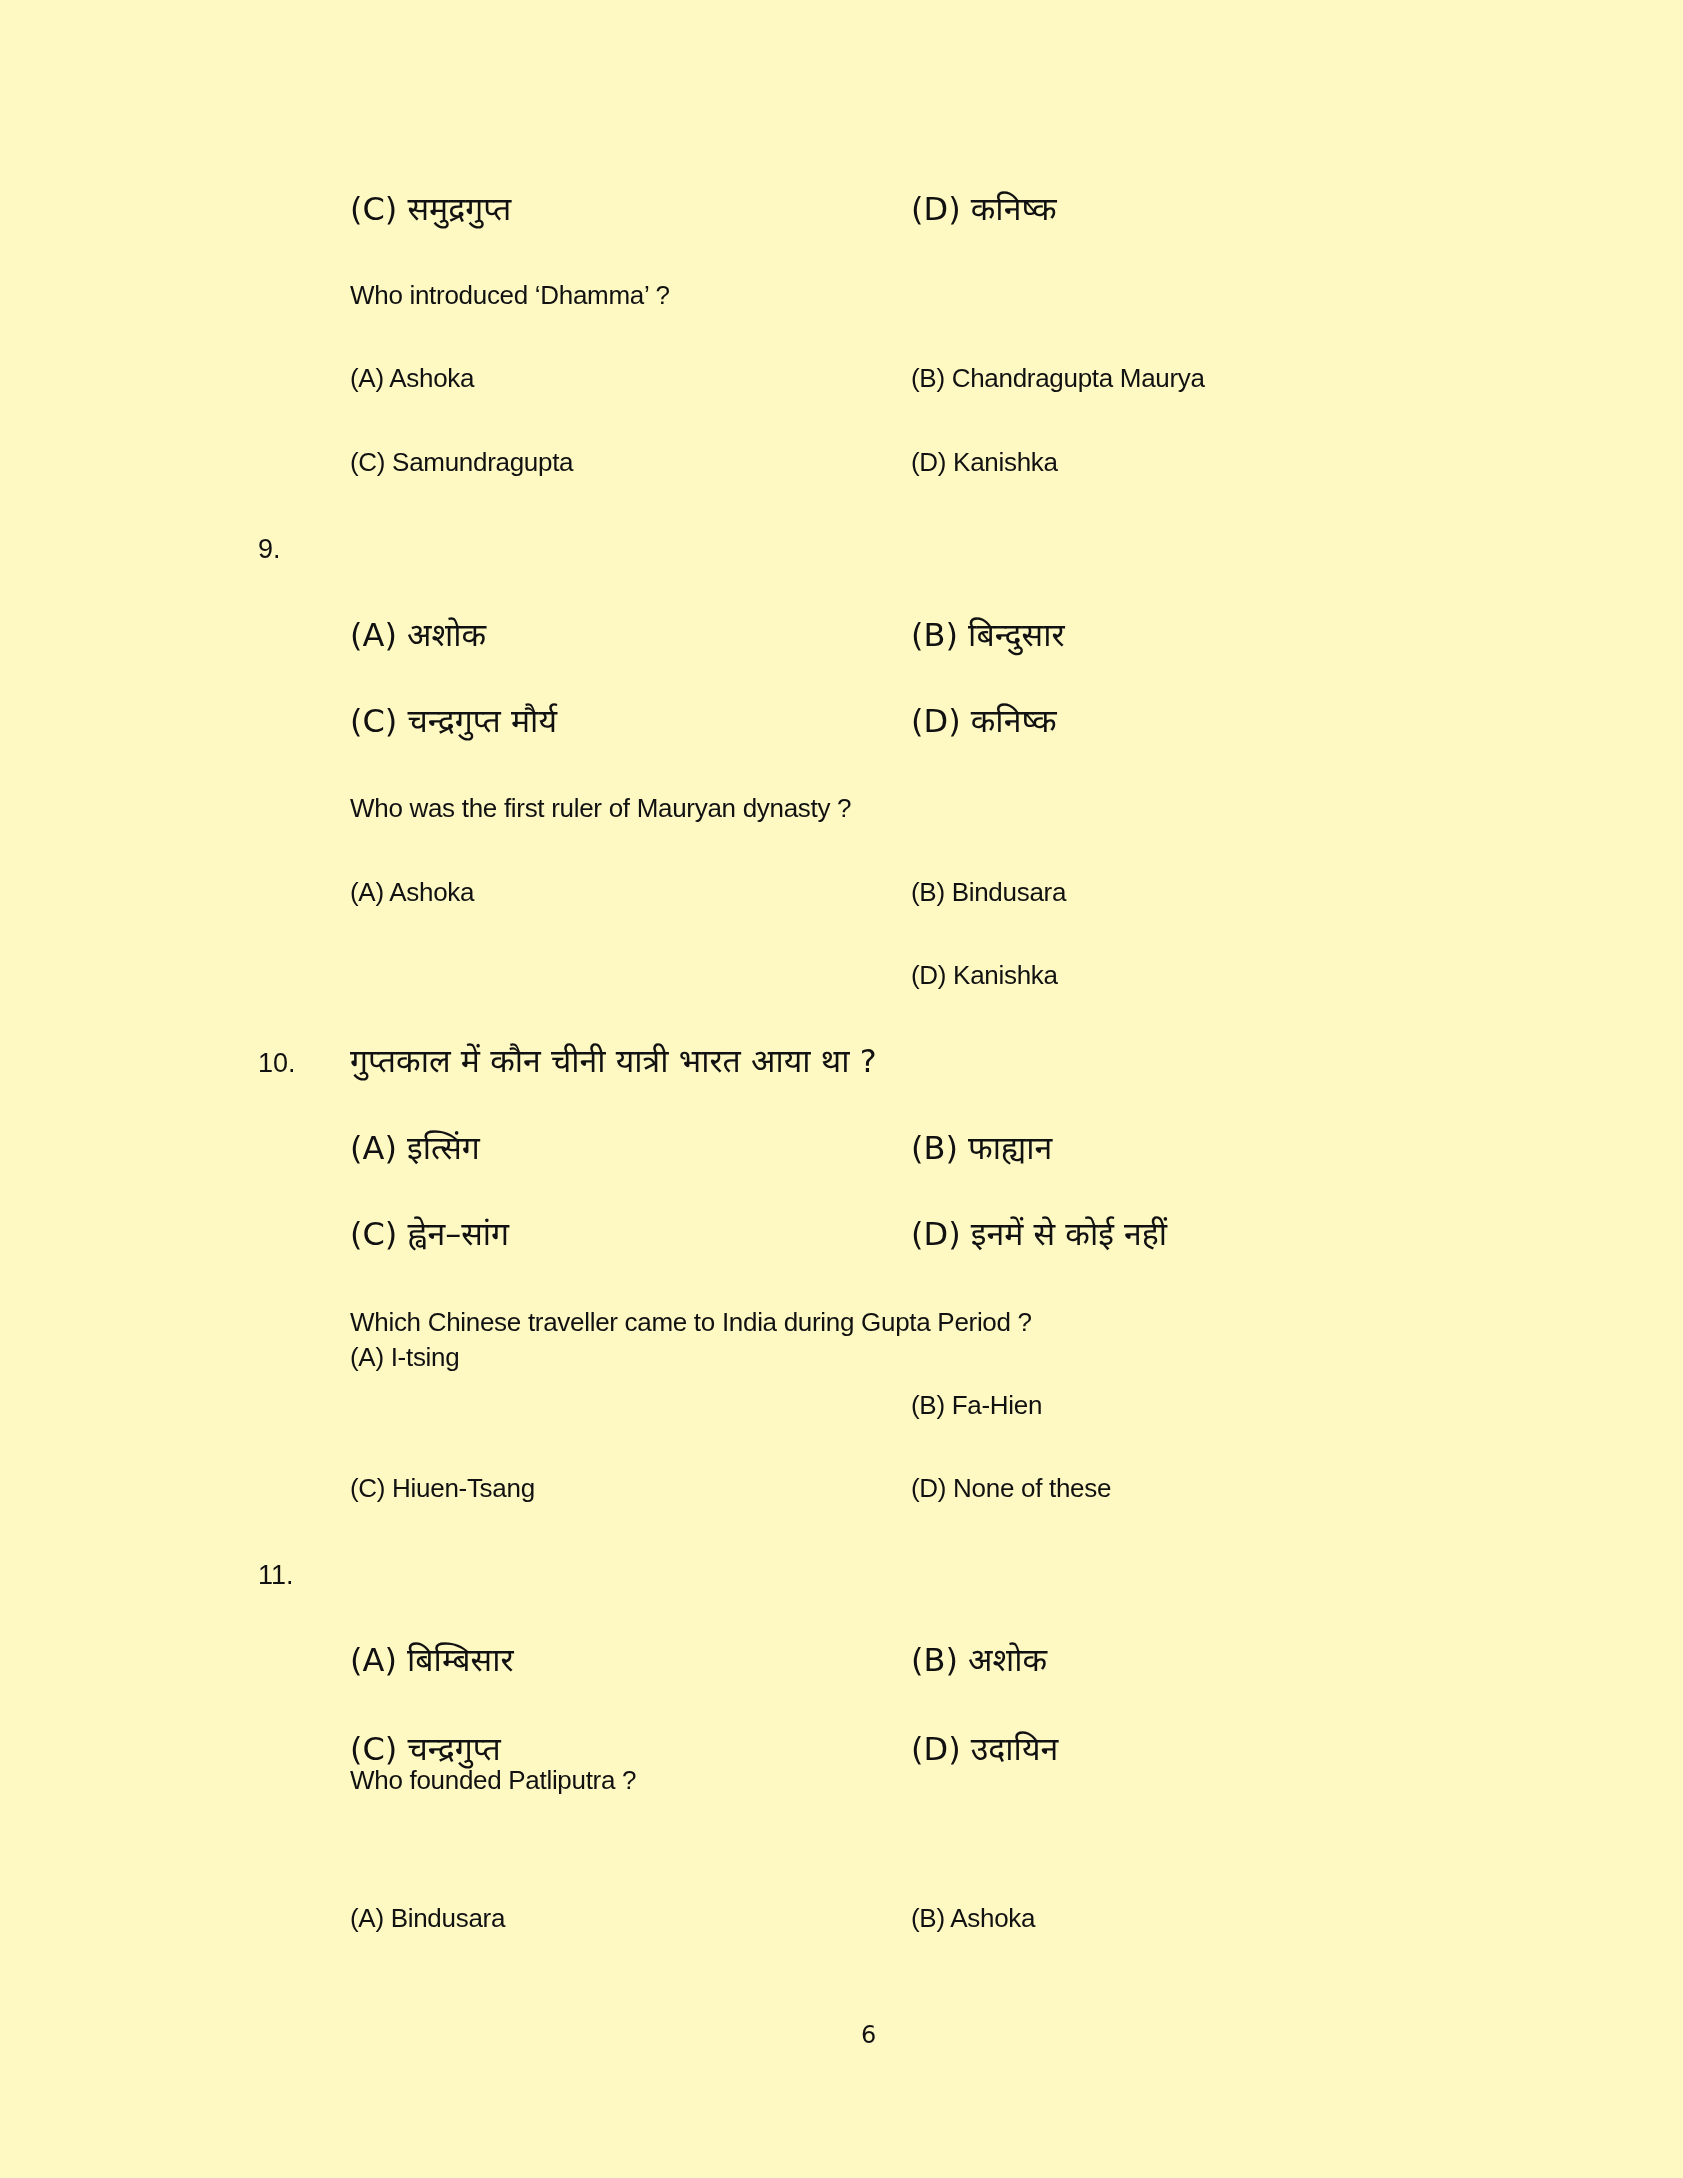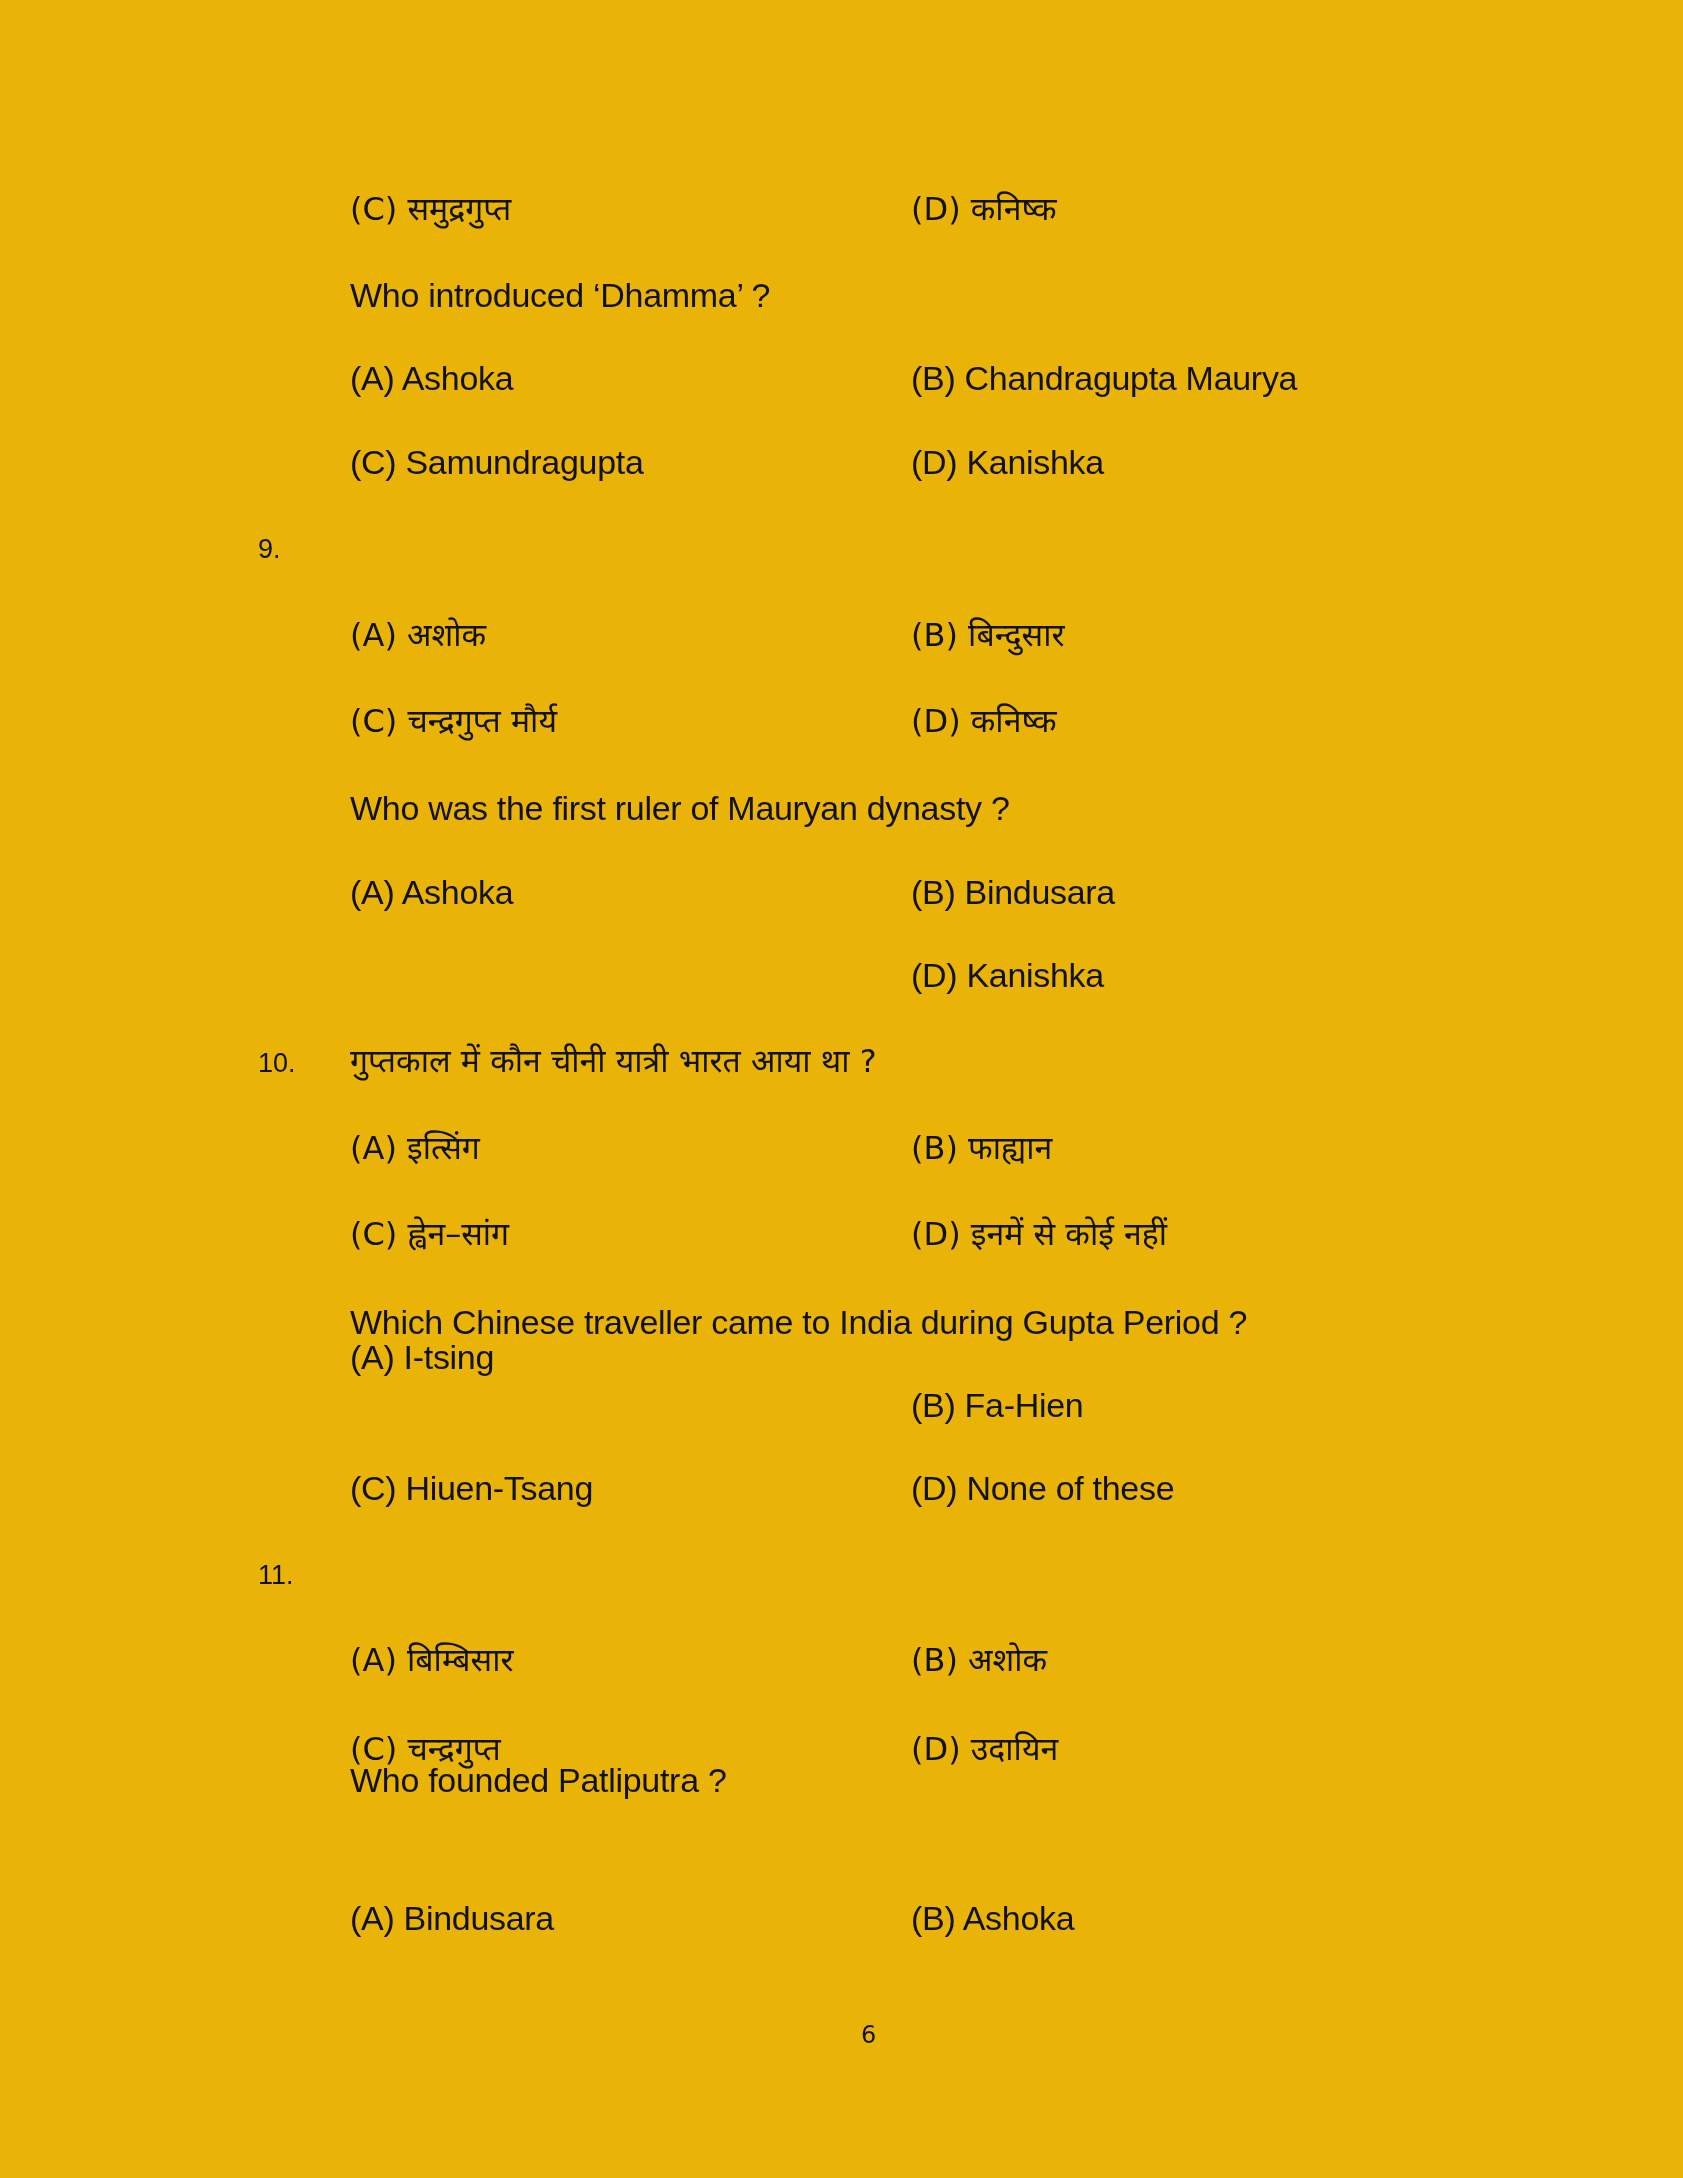--- a/index.html
+++ b/index.html
@@ -12,28 +12,28 @@
       height: 2178px;
       position: relative;
       overflow: hidden;
       font-family: "Liberation Sans", "DejaVu Sans", sans-serif;
       color: #111111;
     }
     .page {
       position: absolute;
       left: 0; top: 0;
       width: 1683px; height: 2178px;
-      background: #eab308;
+      background: #fef9c3;
     }
     .line {
       position: absolute;
       height: 44px;
       line-height: 44px;
       white-space: nowrap;
-      font-size: 34px;
+      font-size: 26px;
       letter-spacing: -0.3px;
     }
     .qnum {
       position: absolute;
       left: 258px;
       font-size: 27px;
       height: 44px;
       line-height: 48px;
       white-space: nowrap;
     }

